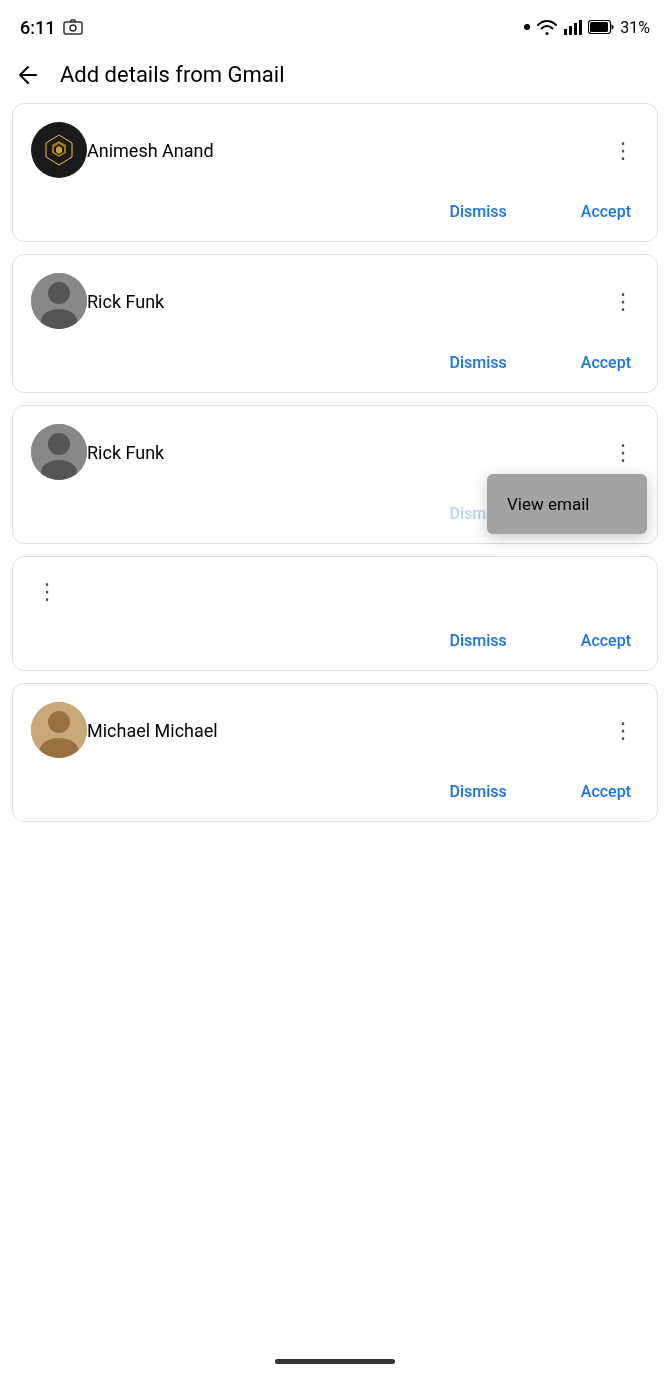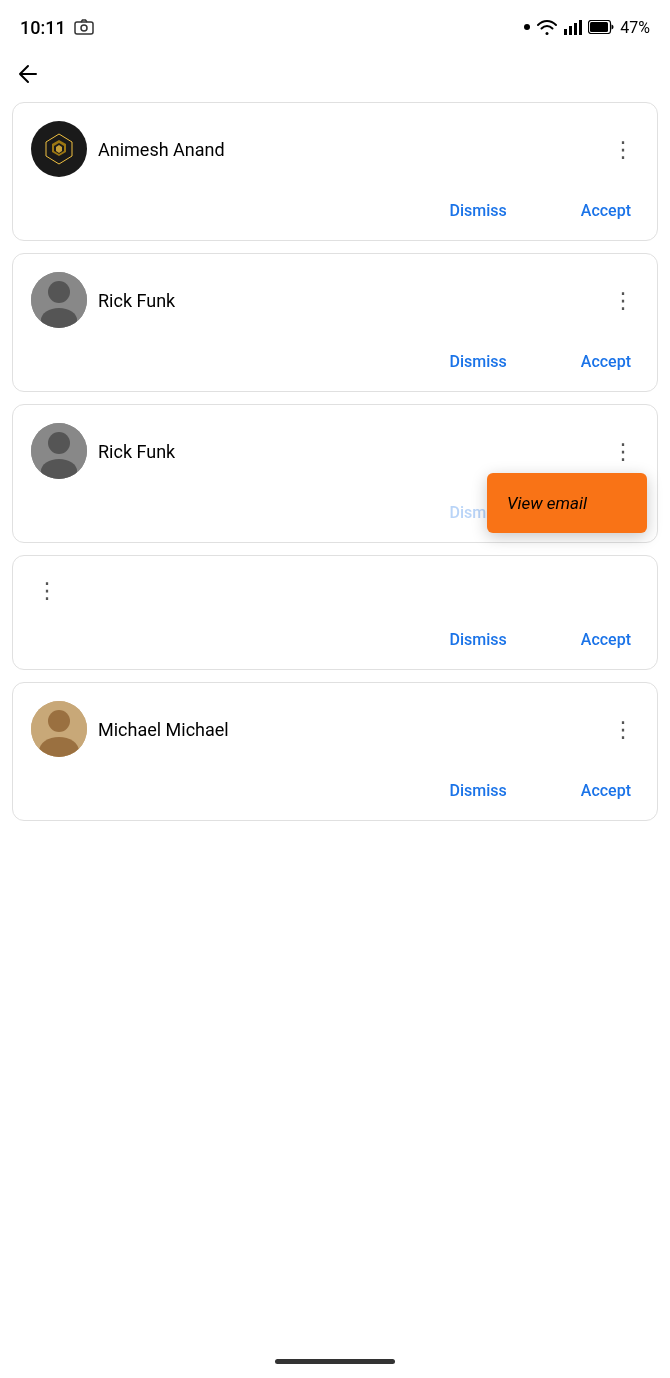--- a/index.html
+++ b/index.html
@@ -80,21 +80,21 @@
 
     .card-header {
       display: flex;
       align-items: center;
       justify-content: space-between;
       margin-bottom: 20px;
     }
     .card-header-left {
       display: flex;
       align-items: center;
-      gap: 11px;
+      gap: 0;
     }
     .avatar {
       width: 56px;
       height: 56px;
       border-radius: 50%;
       overflow: hidden;
       flex-shrink: 0;
       background: #ccc;
     }
     .avatar-animesh {
@@ -135,27 +135,26 @@
       padding: 4px 8px;
       text-transform: none;
       margin-left: 34px;
     }
 
     
     .popup-menu {
       position: absolute;
       top: 68px;
       right: 10px;
-      background: #f97316;
+      background: #a3a3a3;
       border-radius: 6px;
       box-shadow: 0 4px 16px rgba(0,0,0,0.22);
       z-index: 10;
       min-width: 160px;
       padding: 6px 0;
-      font-style: italic;
     }
     .popup-menu-item {
       padding: 14px 20px;
       font-size: 17px;
       color: #000;
       cursor: pointer;
     }
 
     
     .bottom-bar {
@@ -167,21 +166,21 @@
       height: 5px;
       background: #333;
       border-radius: 3px;
     }
   </style>
 </head>
 <body>
 
 <div class="status-bar">
   <div class="status-time">
-    <span>10:11</span>
+    <span>6:11</span>
 
     <svg width="20" height="16" viewBox="0 0 20 16" fill="none">
       <rect x="1" y="3" width="18" height="12" rx="2" stroke="#333" stroke-width="1.5"></rect>
       <circle cx="10" cy="9" r="3" stroke="#333" stroke-width="1.5"></circle>
       <path d="M7 3l1.5-2h3L13 3" stroke="#333" stroke-width="1.5"></path>
     </svg>
   </div>
   <div class="status-icons">
     <span class="dot-icon"></span>
 
@@ -196,30 +195,31 @@
       <rect x="5" y="7" width="3" height="9" fill="#000"></rect>
       <rect x="10" y="4" width="3" height="12" fill="#000"></rect>
       <rect x="15" y="1" width="3" height="15" fill="#000"></rect>
     </svg>
 
     <svg width="26" height="14" viewBox="0 0 26 14">
       <rect x="0.5" y="0.5" width="22" height="13" rx="2.5" stroke="#000" stroke-width="1.2" fill="none"></rect>
       <rect x="2" y="2" width="18" height="10" rx="1.5" fill="#000"></rect>
       <path d="M23.5 4.5v5c1.5-.5 2-1.5 2-2.5s-.5-2-2-2.5z" fill="#000"></path>
     </svg>
-    <span style="font-size:16px;font-weight:400;">47%</span>
+    <span style="font-size:16px;font-weight:400;">31%</span>
   </div>
 </div>
 
 <div class="top-bar">
   <div class="back-btn">
     <svg width="24" height="24" viewBox="0 0 24 24" fill="none">
       <path d="M20 12H4M4 12l8-8M4 12l8 8" stroke="#000" stroke-width="2" stroke-linecap="round" stroke-linejoin="round"></path>
     </svg>
   </div>
+  <span class="page-title">Add details from Gmail</span>
 </div>
 
 <div class="cards-container">
 
   <div class="contact-card">
     <div class="card-header">
       <div class="card-header-left">
         <div class="avatar avatar-animesh">
           <svg viewBox="0 0 38 38" fill="none">
             <polygon points="19,4 32,12 32,26 19,34 6,26 6,12" fill="#1a1a1a" stroke="#f0c040" stroke-width="1"></polygon>

